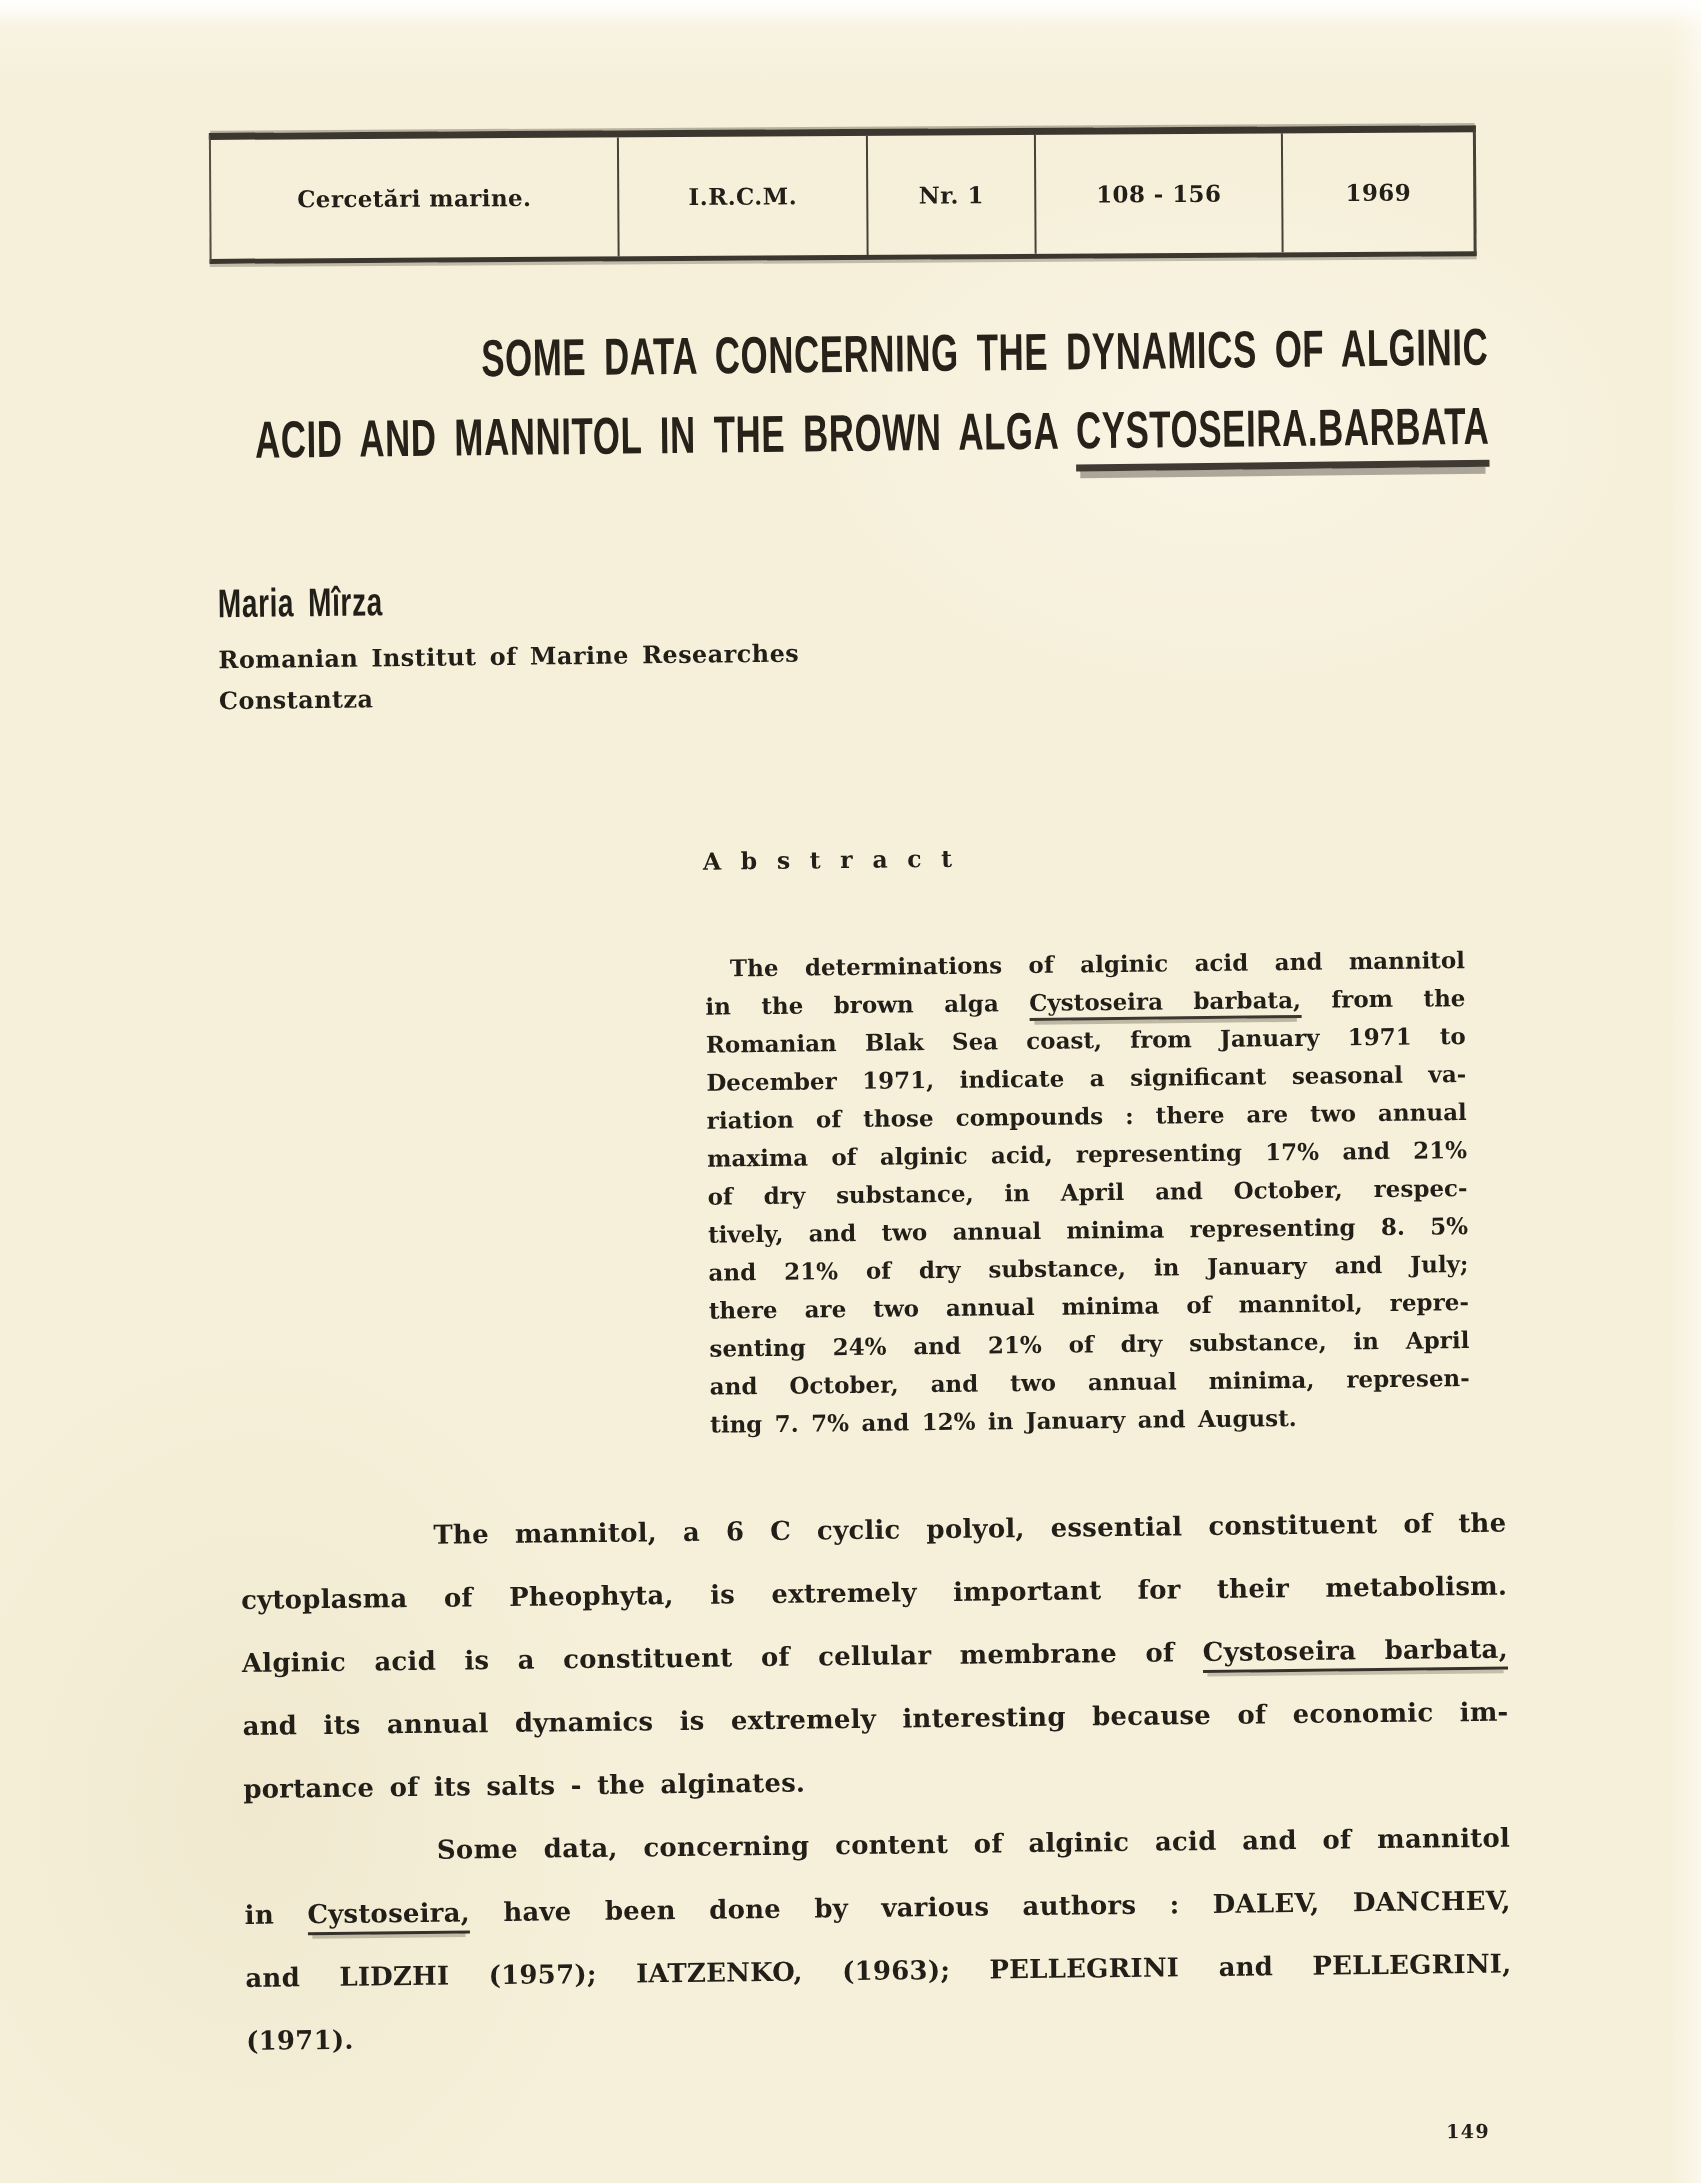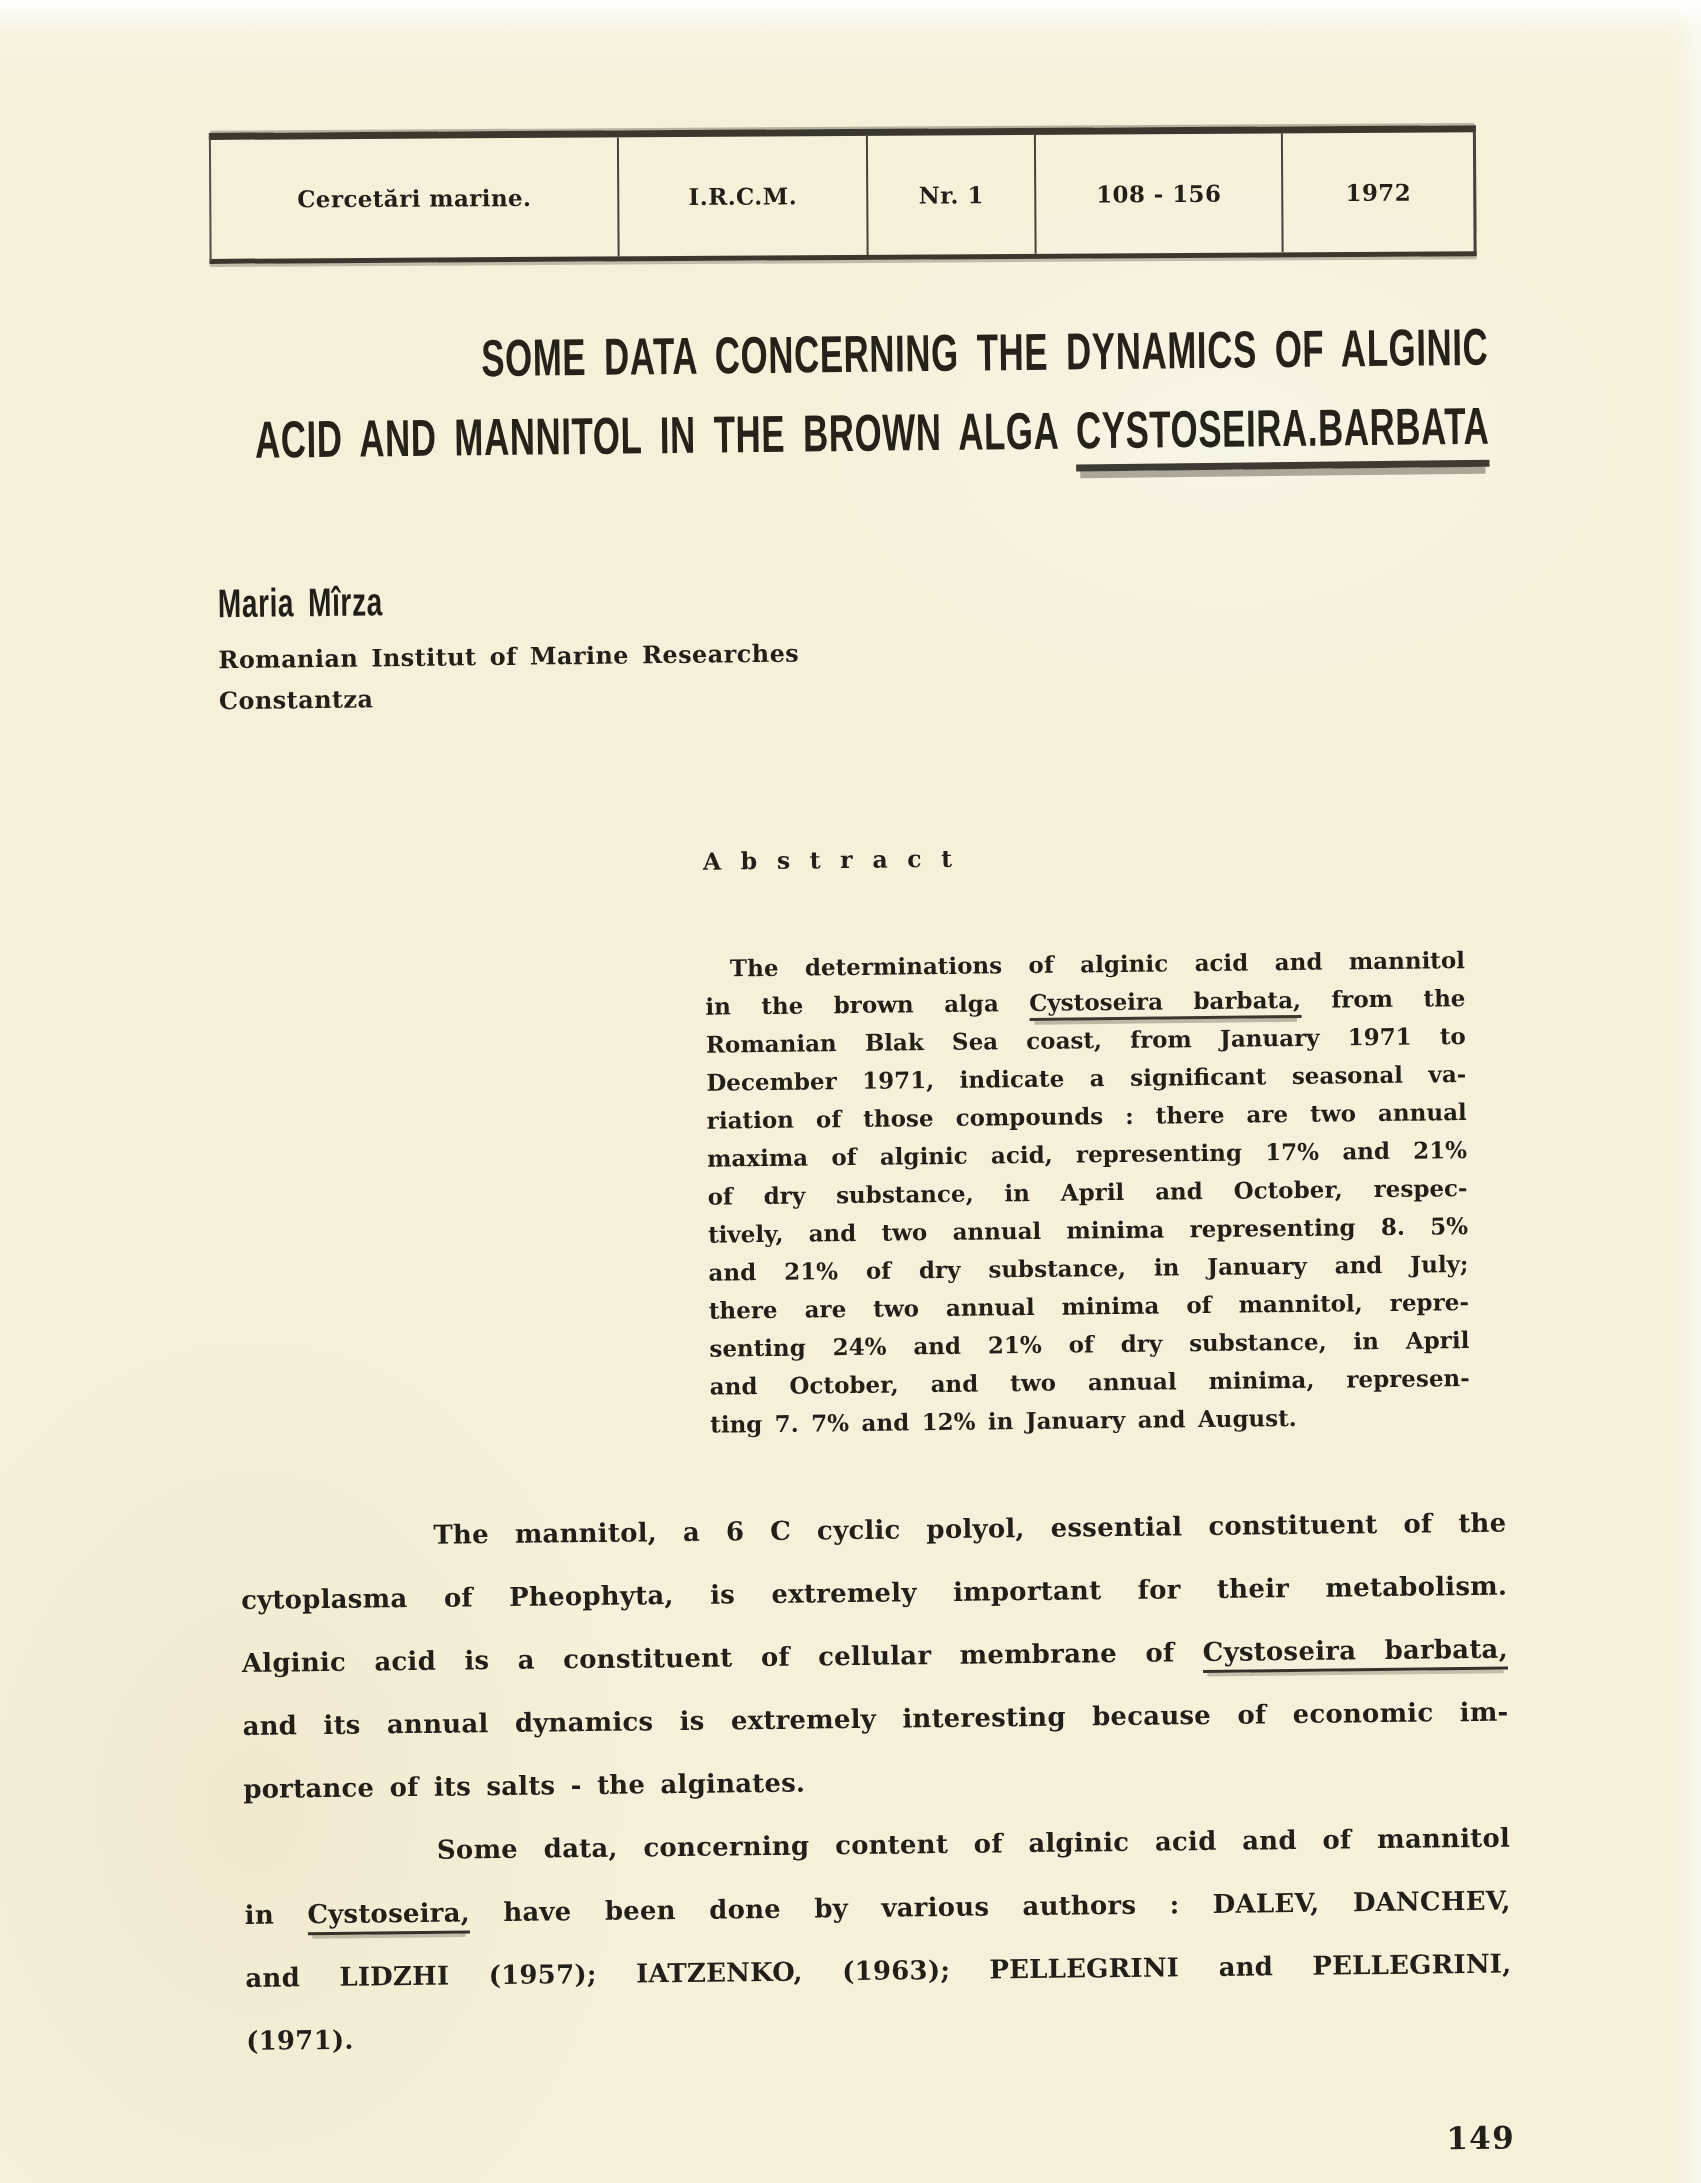--- a/index.html
+++ b/index.html
@@ -52,21 +52,21 @@
 
   
   .bodytext { position:absolute; left:234px; top:1499px; width:1266px;
     font-size:26px; line-height:63px; font-weight:700; word-spacing:6.1px; letter-spacing:0.2px; }
   .bodytext .ind { text-indent:193px; }
   .bodytext .uline { border-bottom:3.1px solid #35312a; padding-bottom:3.1px; box-shadow:0 7.9px 0 -4.4px rgba(120,112,98,0.4); }
 
   .tline { text-align:justify; }
   .tline.just { text-align-last:justify; }
 
-  .pagenum { position:absolute; left:1433px; top:2127px; font-weight:700; font-size:31px; letter-spacing:1.3px; }
+  .pagenum { position:absolute; left:1433px; top:2127px; font-weight:700; font-size:19px; letter-spacing:1.3px; }
   .top-edge { position:absolute; left:0; right:0; top:0; height:20px;
     background:linear-gradient(to bottom, #fefefc, rgba(254,254,252,0)); }
   .right-edge { position:absolute; right:0; top:0; bottom:0; width:31px;
     background:linear-gradient(to left, rgba(255,255,255,0.5), rgba(255,255,255,0)); }
 </style>
 </head>
 <body>
 
 <div class="page">
   <div class="top-edge"></div>
@@ -81,21 +81,21 @@
       <div class="hcell hc2">
         <span>I.R.C.M.</span>
       </div>
       <div class="hcell hc3">
         <span>Nr. 1</span>
       </div>
       <div class="hcell hc4">
         <span>108 - 156</span>
       </div>
       <div class="hcell hc5">
-        <span>1972</span>
+        <span>1969</span>
       </div>
     </div>
 
     <div class="title-wrap">
       <div class="title-line">
         <span class="title-inner">SOME DATA CONCERNING THE DYNAMICS OF ALGINIC</span>
       </div>
       <div class="title-line title-line2">
         <span class="title-inner"><span>ACID AND MANNITOL IN THE BROWN ALGA </span><span class="title-species">CYSTOSEIRA.BARBATA</span></span>
       </div>

